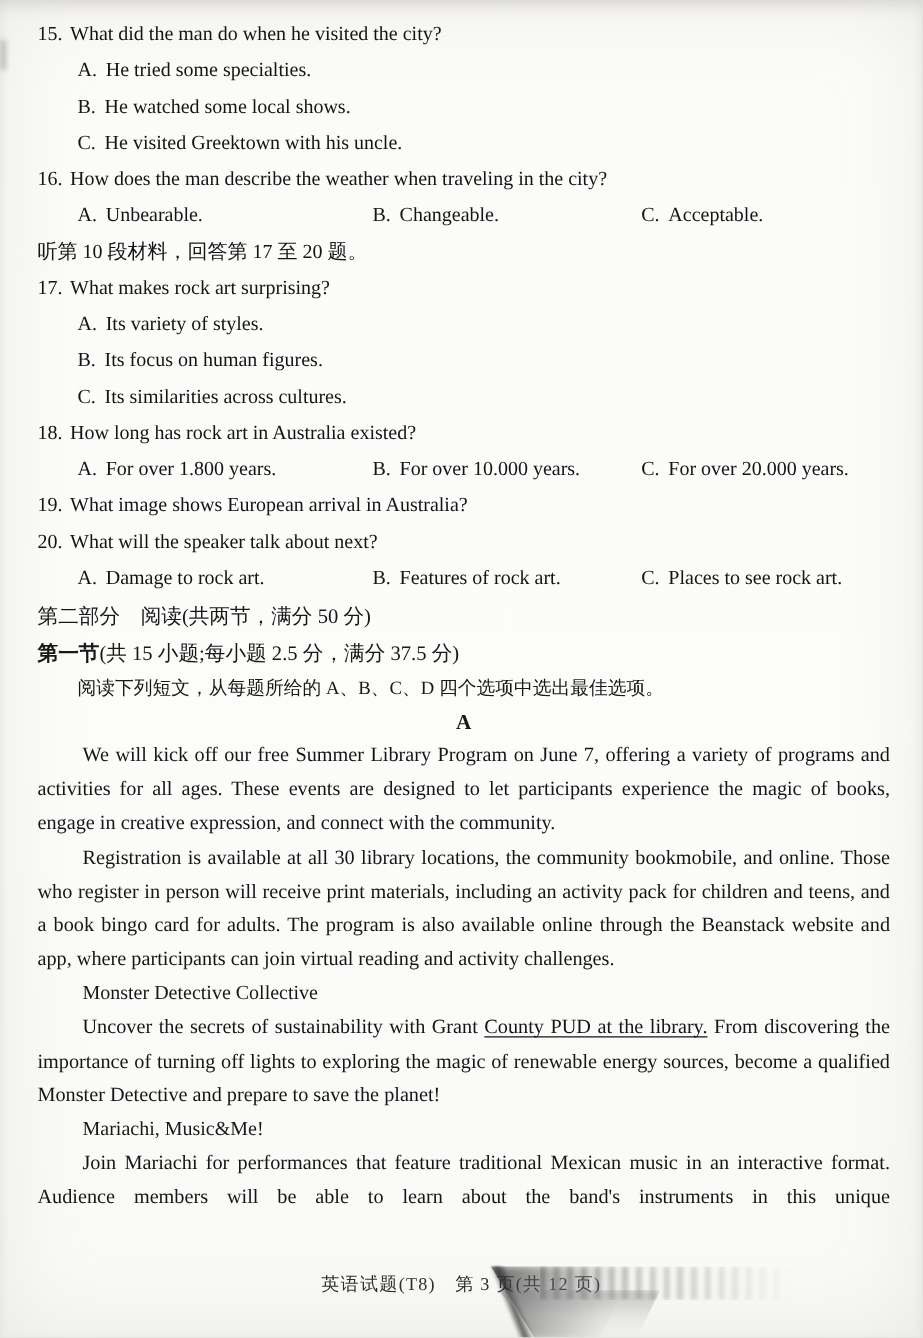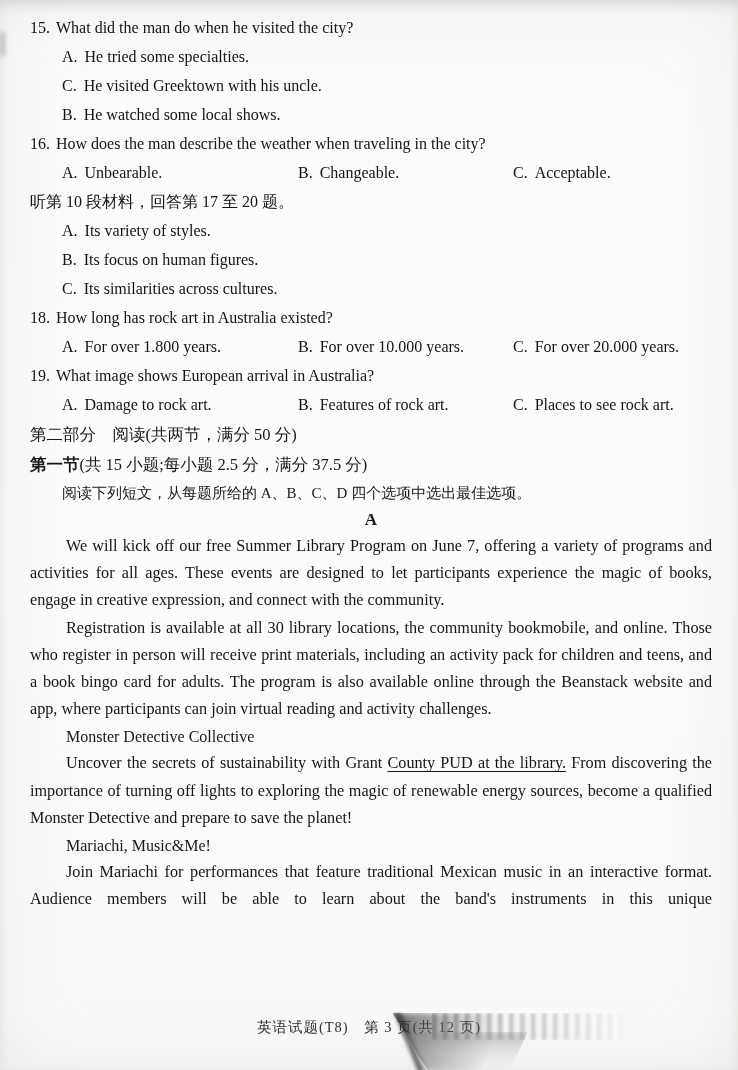--- a/index.html
+++ b/index.html
@@ -63,45 +63,47 @@
 </head>
 <body>
 
 <div class="page">
   <div class="edge-mark"></div>
 
   <div class="content">
 
     <div class="line"><span class="qn">15.</span><span>What did the man do when he visited the city?</span></div>
     <div class="line indent"><span class="ol">A.</span><span>He tried some specialties.</span></div>
+    <div class="line indent"><span class="ol">B.</span><span>He watched some local shows.</span></div>
     <div class="line indent"><span class="ol">C.</span><span>He visited Greektown with his uncle.</span></div>
-    <div class="line indent"><span class="ol">B.</span><span>He watched some local shows.</span></div>
 
     <div class="line"><span class="qn">16.</span><span>How does the man describe the weather when traveling in the city?</span></div>
     <div class="line indent optrow">
       <span class="col-a"><span class="ol">A.</span><span>Unbearable.</span></span>
       <span class="col-b"><span class="ol">B.</span><span>Changeable.</span></span>
       <span class="col-c"><span class="ol">C.</span><span>Acceptable.</span></span>
     </div>
 
     <div class="line">听第 10 段材料，回答第 17 至 20 题。</div>
 
+    <div class="line"><span class="qn">17.</span><span>What makes rock art surprising?</span></div>
     <div class="line indent"><span class="ol">A.</span><span>Its variety of styles.</span></div>
     <div class="line indent"><span class="ol">B.</span><span>Its focus on human figures.</span></div>
     <div class="line indent"><span class="ol">C.</span><span>Its similarities across cultures.</span></div>
 
     <div class="line"><span class="qn">18.</span><span>How long has rock art in Australia existed?</span></div>
     <div class="line indent optrow">
       <span class="col-a"><span class="ol">A.</span><span>For over 1.800 years.</span></span>
       <span class="col-b"><span class="ol">B.</span><span>For over 10.000 years.</span></span>
       <span class="col-c"><span class="ol">C.</span><span>For over 20.000 years.</span></span>
     </div>
 
     <div class="line"><span class="qn">19.</span><span>What image shows European arrival in Australia?</span></div>
 
+    <div class="line"><span class="qn">20.</span><span>What will the speaker talk about next?</span></div>
     <div class="line indent optrow">
       <span class="col-a"><span class="ol">A.</span><span>Damage to rock art.</span></span>
       <span class="col-b"><span class="ol">B.</span><span>Features of rock art.</span></span>
       <span class="col-c"><span class="ol">C.</span><span>Places to see rock art.</span></span>
     </div>
 
     <div class="hd">第二部分　阅读(共两节，满分 50 分)</div>
     <div class="hd2"><span class="lbl">第一节</span><span>(共 15 小题;每小题 2.5 分，满分 37.5 分)</span></div>
     <div class="instr">阅读下列短文，从每题所给的 A、B、C、D 四个选项中选出最佳选项。</div>
 

